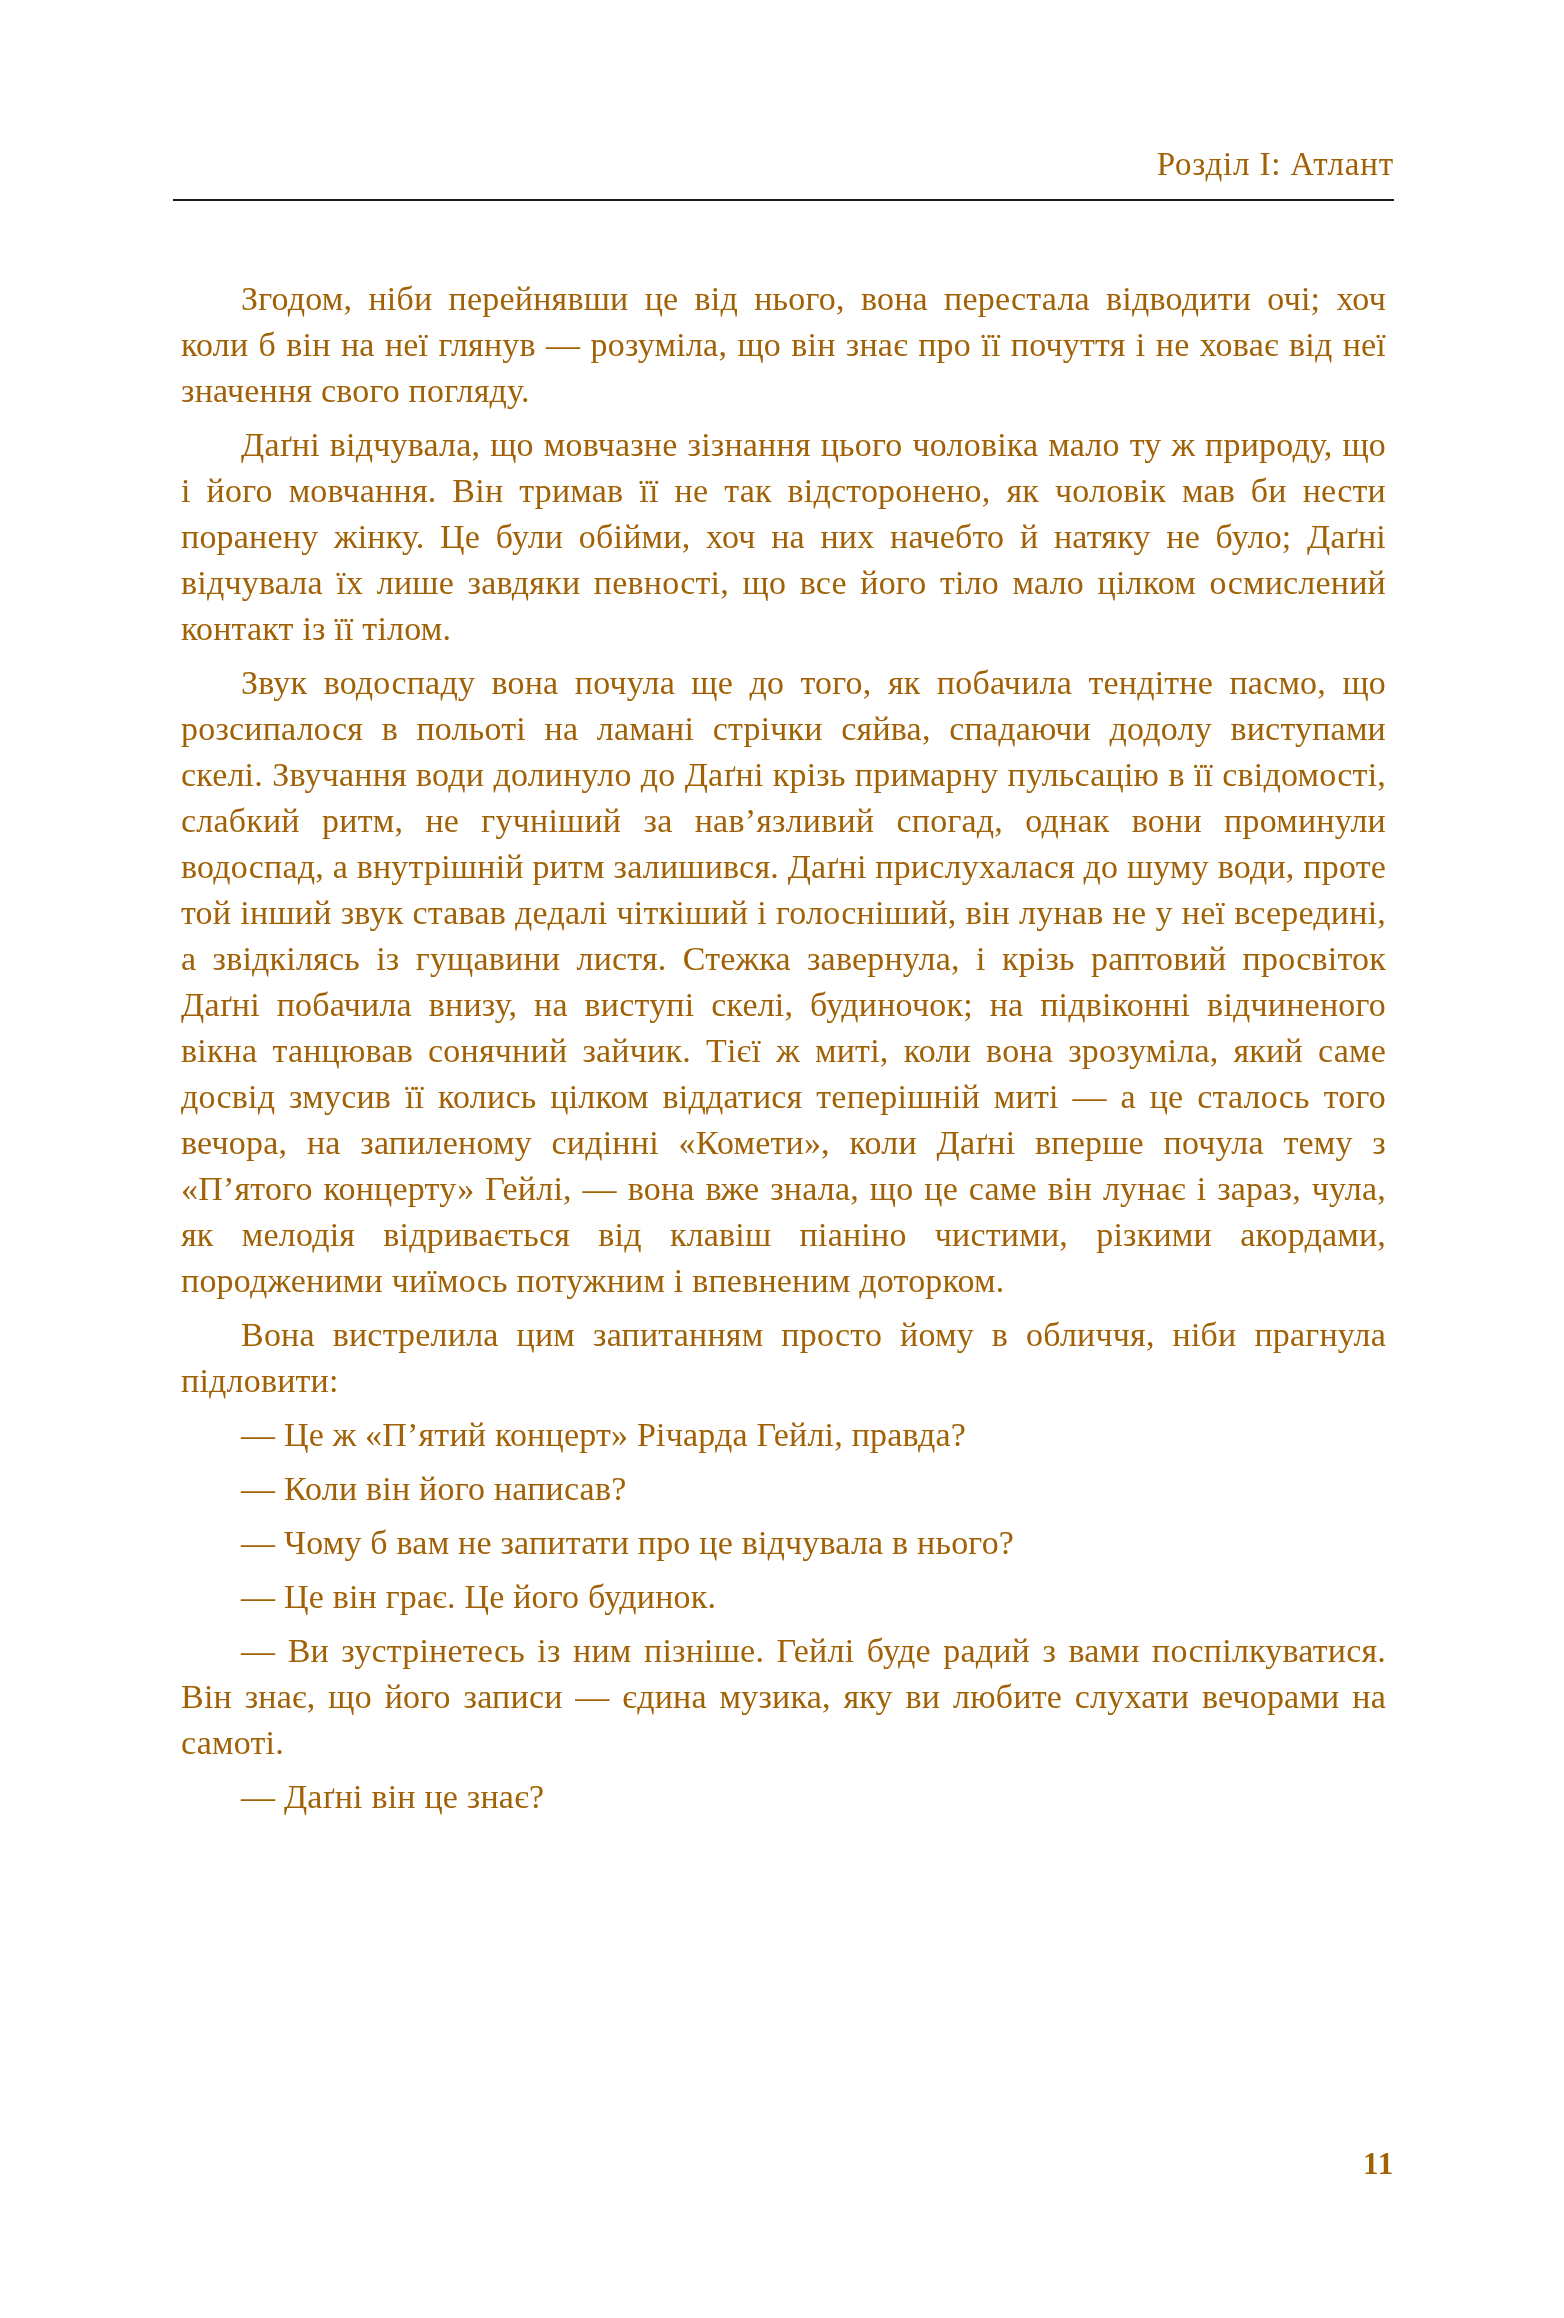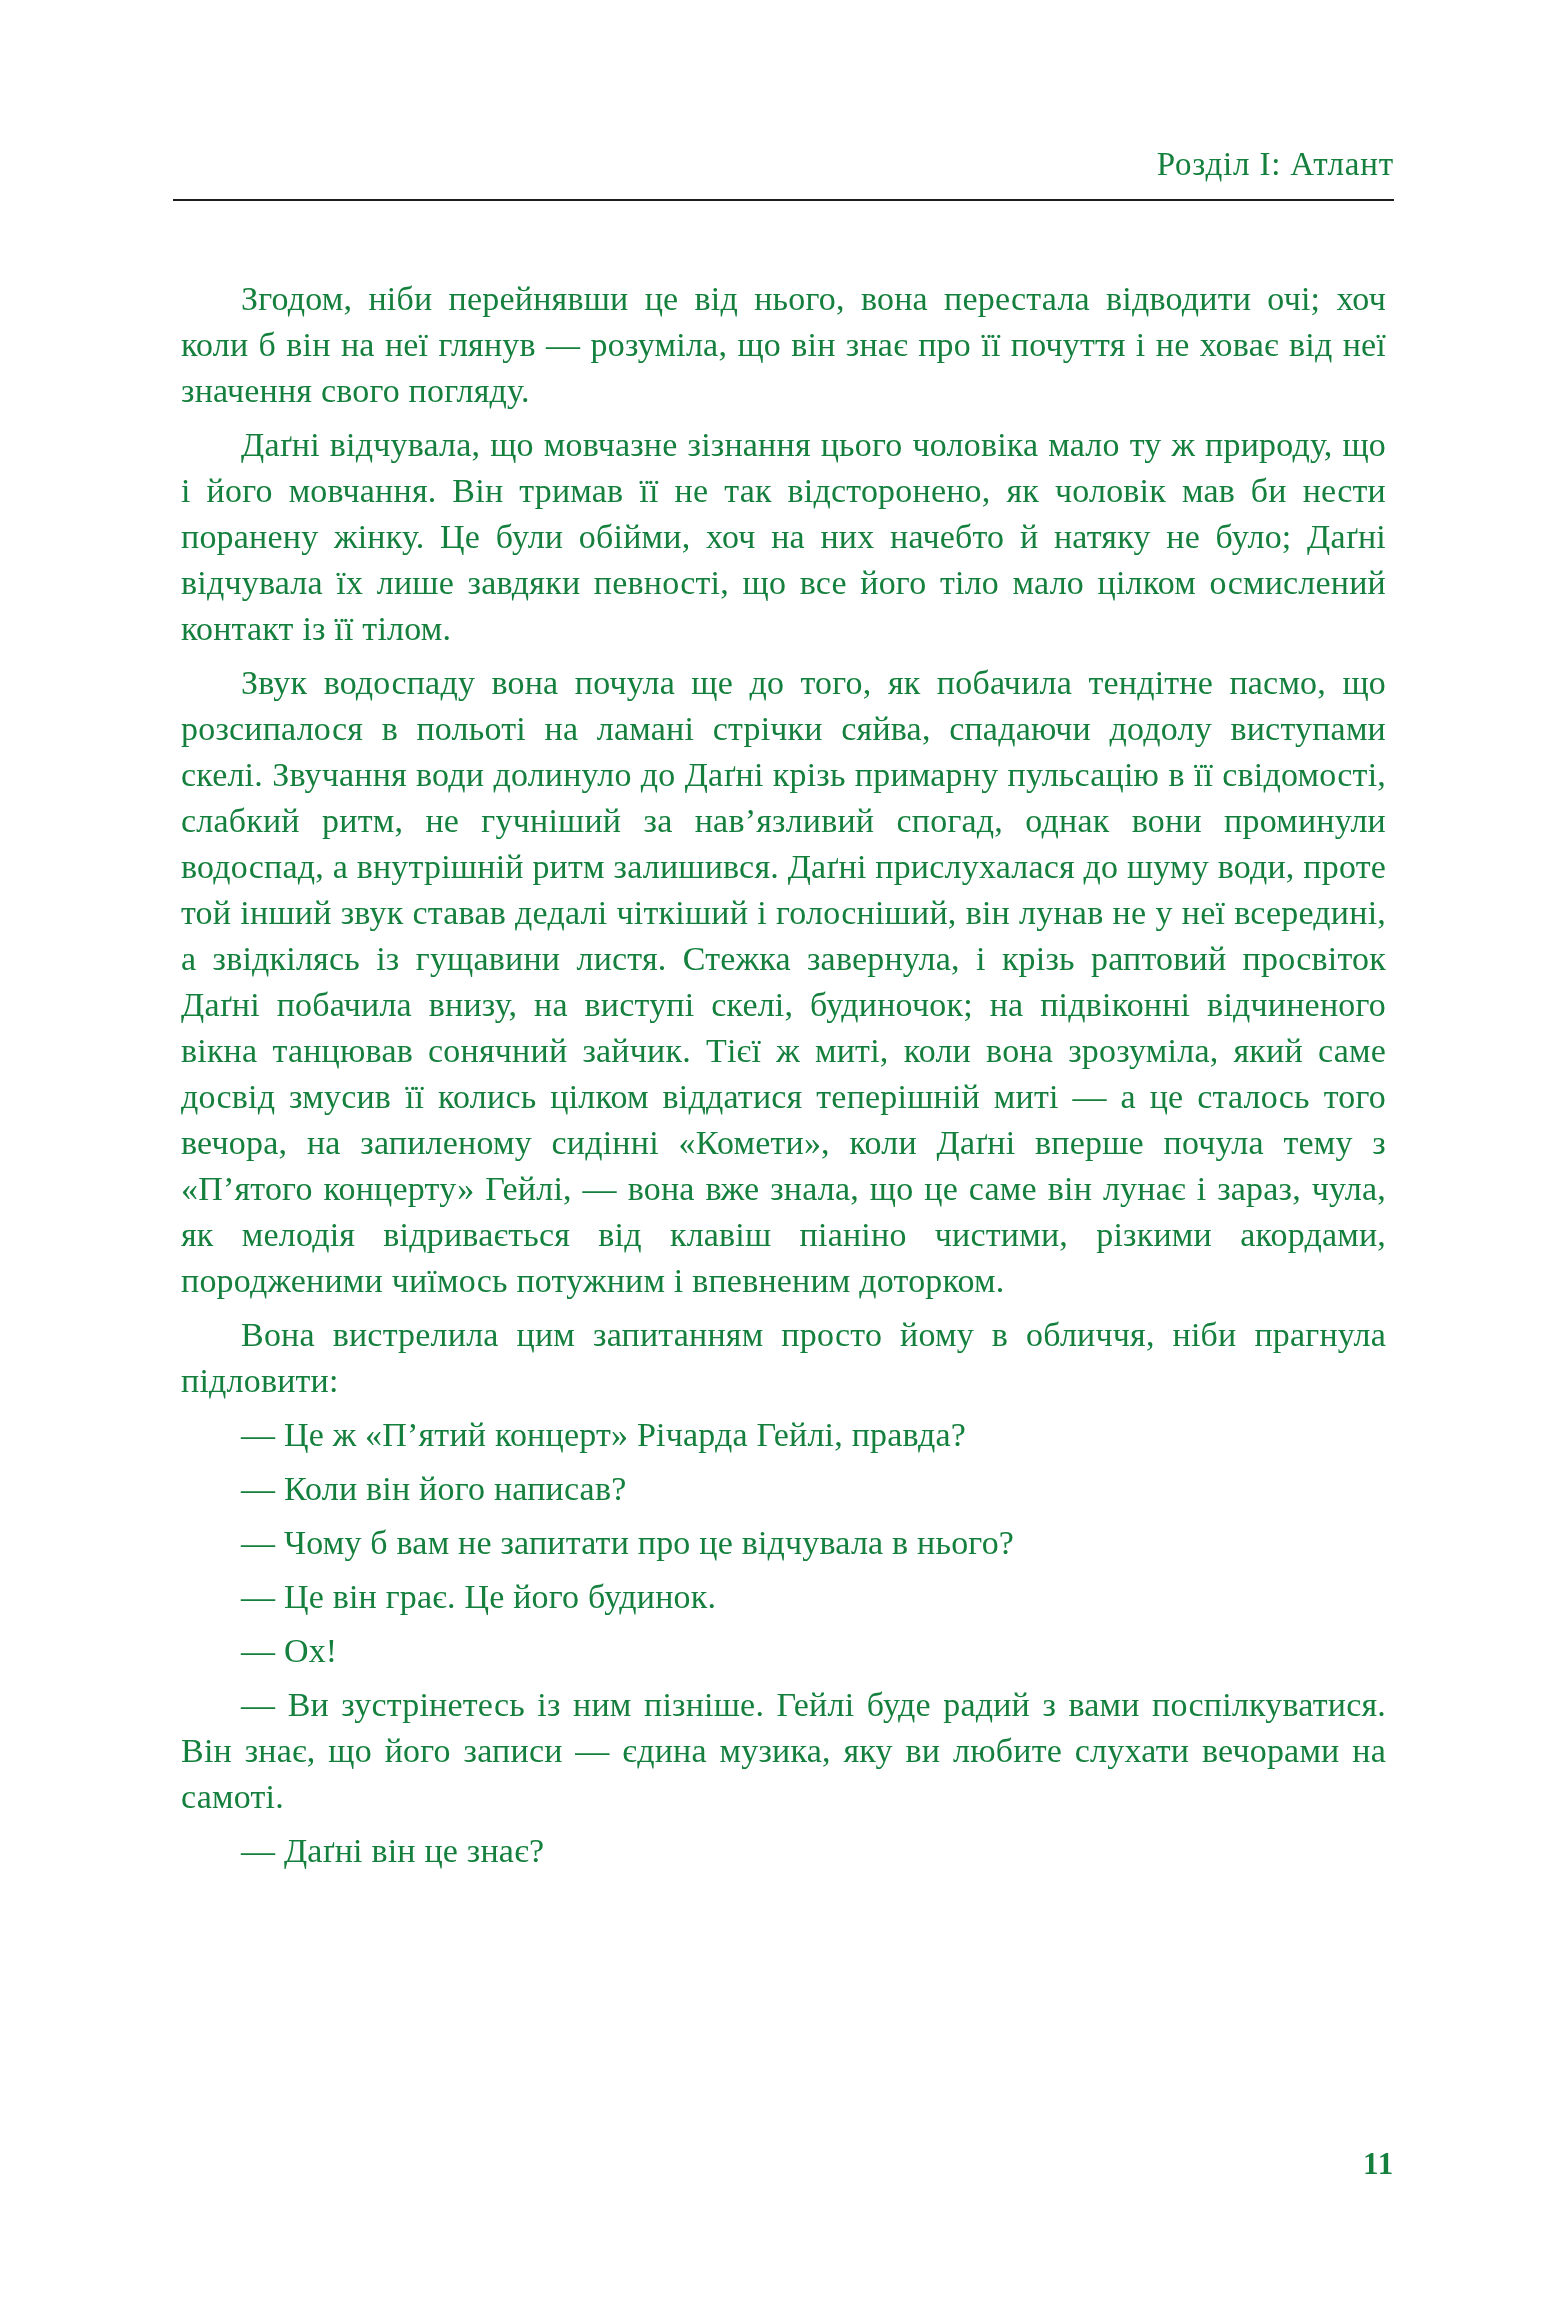--- a/index.html
+++ b/index.html
@@ -6,21 +6,21 @@
     margin: 0;
     padding: 0;
     background: #e8e8e8;
   }
   .page {
     position: relative;
     width: 1565px;
     height: 2319px;
     margin: 0 auto;
     background: #ffffff;
-    color: #15803d;
+    color: #a16207;
     font-family: "Liberation Serif", "DejaVu Serif", serif;
     overflow: hidden;
     box-sizing: border-box;
   }
   .content {
     position: absolute;
     left: 173px;
     right: 171px;
     top: 0;
   }
@@ -70,21 +70,20 @@
 
     <div class="body-text">
       <p>Згодом, ніби перейнявши це від нього, вона перестала відводити очі; хоч коли б він на неї глянув — розуміла, що він знає про її почуття і не ховає від неї значення свого погляду.</p>
       <p>Даґні відчувала, що мовчазне зізнання цього чоловіка мало ту ж природу, що і його мовчання. Він тримав її не так відсторонено, як чоловік мав би нести поранену жінку. Це були обійми, хоч на них начебто й натяку не було; Даґні відчувала їх лише завдяки певності, що все його тіло мало цілком осмислений контакт із її тілом.</p>
       <p>Звук водоспаду вона почула ще до того, як побачила тендітне пасмо, що розсипалося в польоті на ламані стрічки сяйва, спадаючи додолу виступами скелі. Звучання води долинуло до Даґні крізь примарну пульсацію в її свідомості, слабкий ритм, не гучніший за нав’язливий спогад, однак вони проминули водоспад, а внутрішній ритм залишився. Даґні прислухалася до шуму води, проте той інший звук ставав дедалі чіткіший і голосніший, він лунав не у неї всередині, а звідкілясь із гущавини листя. Стежка завернула, і крізь раптовий просвіток Даґні побачила внизу, на виступі скелі, будиночок; на підвіконні відчиненого вікна танцював сонячний зайчик. Тієї ж миті, коли вона зрозуміла, який саме досвід змусив її колись цілком віддатися теперішній миті — а це сталось того вечора, на запиленому сидінні «Комети», коли Даґні вперше почула тему з «П’ятого концерту» Гейлі, — вона вже знала, що це саме він лунає і зараз, чула, як мелодія відривається від клавіш піаніно чистими, різкими акордами, породженими чиїмось потужним і впевненим доторком.</p>
       <p>Вона вистрелила цим запитанням просто йому в обличчя, ніби прагнула підловити:</p>
       <p>— Це ж «П’ятий концерт» Річарда Гейлі, правда?</p>
       <p>— Коли він його написав?</p>
       <p>— Чому б вам не запитати про це відчувала в нього?</p>
       <p>— Це він грає. Це його будинок.</p>
-      <p>— Ох!</p>
       <p>— Ви зустрінетесь із ним пізніше. Гейлі буде радий з вами поспілкуватися. Він знає, що його записи — єдина музика, яку ви любите слухати вечорами на самоті.</p>
       <p>— Даґні він це знає?</p>
     </div>
 
   </div>
 
   <div class="page-number">11</div>
 </div>
 
 

